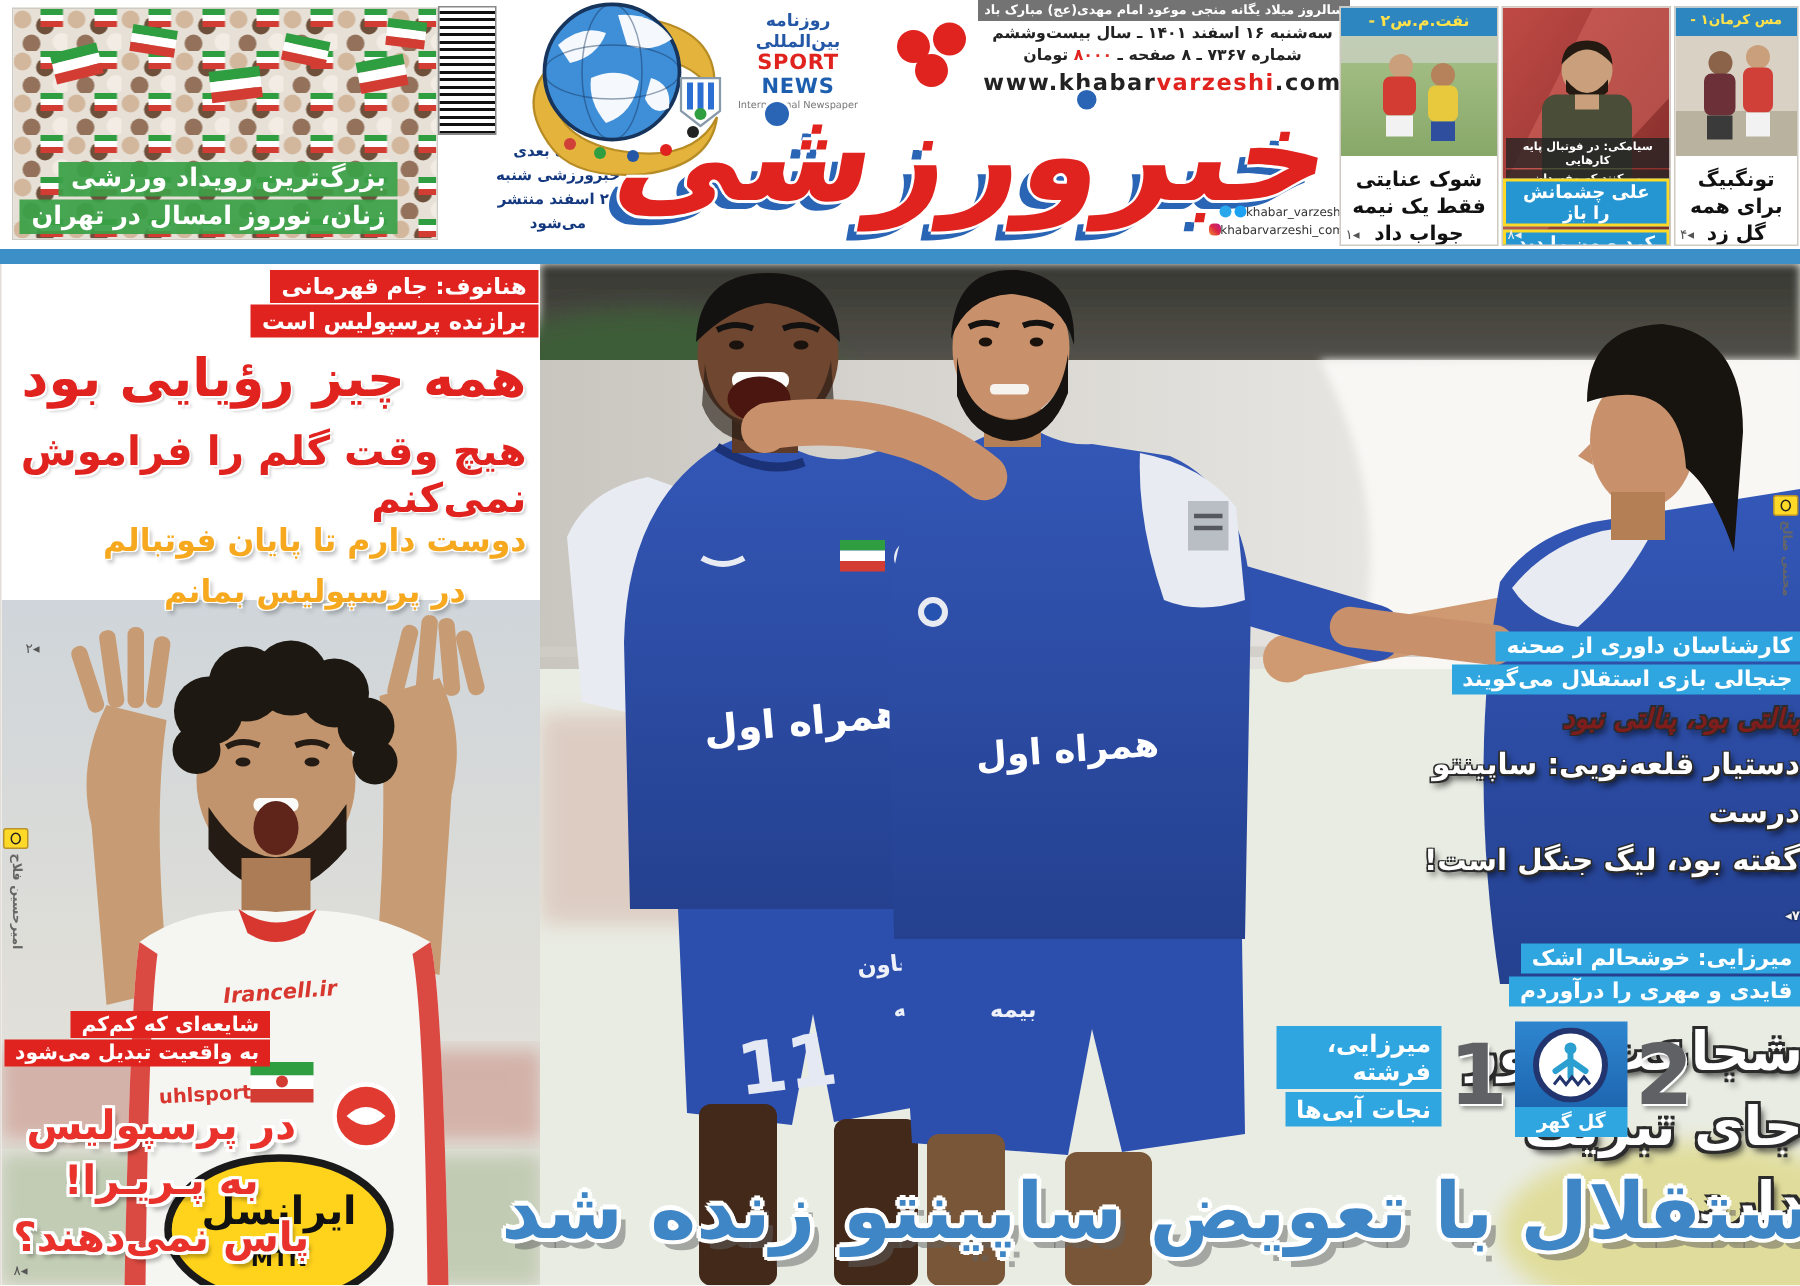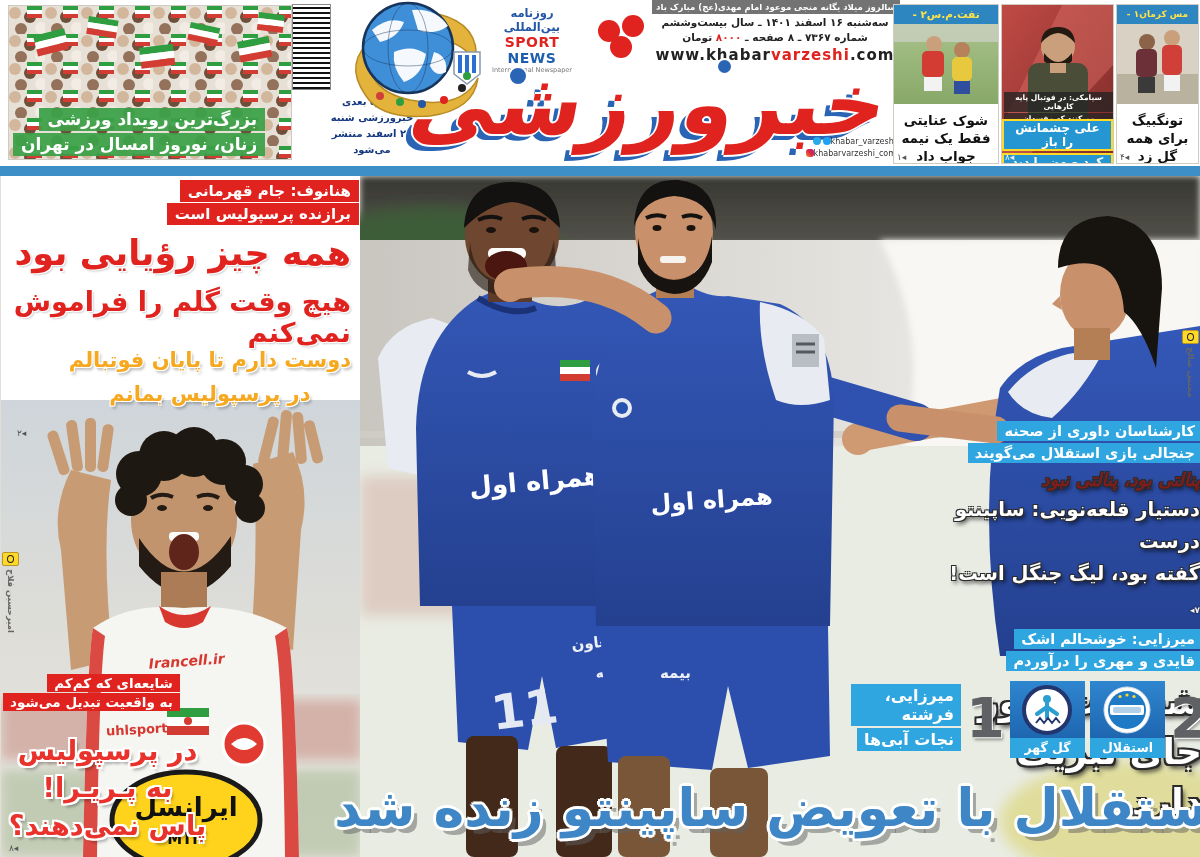--- a/index.html
+++ b/index.html
@@ -541,34 +541,20 @@
       <div class="team-logo">
         <svg width="50" height="50" viewBox="0 0 50 50">
           <circle cx="25" cy="25" r="23" fill="#fff" stroke="#23356e" stroke-width="4"></circle>
           <circle cx="25" cy="14" r="4" fill="#2a9fd0"></circle>
           <path d="M25,18 L25,33 M25,22 L15,29 M25,22 L35,29" stroke="#2a9fd0" stroke-width="4" stroke-linecap="round"></path>
           <path d="M14,38 l4,-5 4,5 4,-5 4,5 4,-5 4,5" stroke="#23356e" stroke-width="2" fill="none"></path>
         </svg>
       </div>
       <div class="team-band">گل گهر</div>
     </div>
-    <div class="team">
-      <div class="team-logo">
-        <svg width="50" height="50" viewBox="0 0 50 50">
-          <circle cx="25" cy="25" r="23" fill="#fff" stroke="#d0dcea" stroke-width="1"></circle>
-          <circle cx="25" cy="25" r="19" fill="#1f7ac5"></circle>
-          <rect x="8" y="20" width="34" height="10" rx="2" fill="#fff"></rect>
-          <rect x="11" y="22" width="28" height="6" rx="2" fill="#1f7ac5" opacity=".35"></rect>
-          <circle cx="25" cy="10" r="1.6" fill="#ffd927"></circle>
-            <circle cx="18" cy="11.5" r="1.6" fill="#ffd927"></circle>
-            <circle cx="32" cy="11.5" r="1.6" fill="#ffd927"></circle>
-        </svg>
-      </div>
-      <div class="team-band">استقلال</div>
-    </div>
     <div class="sb-num">2</div>
   </div>
 
   <div class="abs banner">
     <span>استقلال با تعویض ساپینتو زنده شد</span>
   </div>
 
   <div class="abs credit" style="left:1182px;top:330px;">
     <span class="cam"></span>
     <span class="vtext">مجتبی صالح</span>

